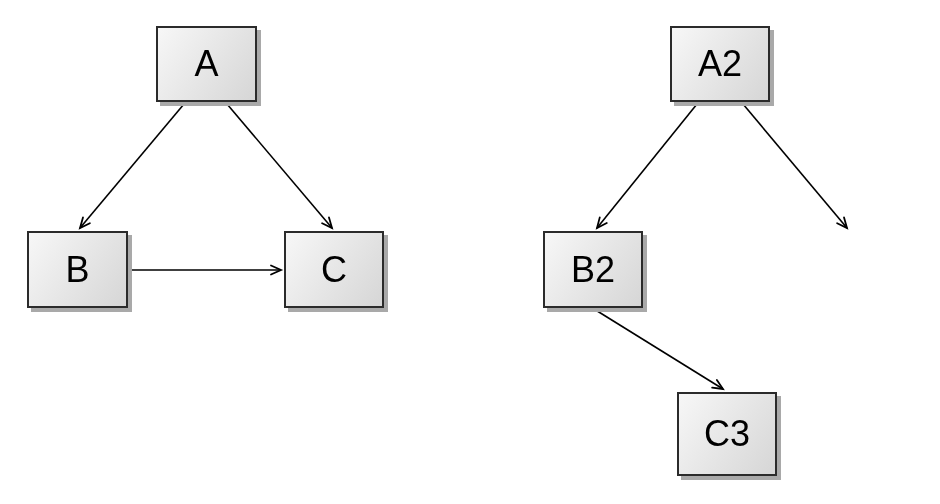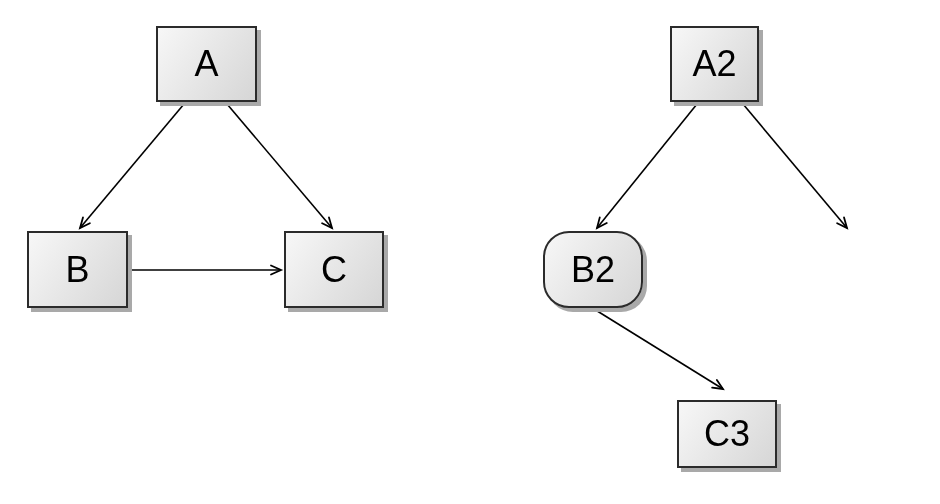--- a/index.html
+++ b/index.html
@@ -69,23 +69,23 @@
   <div id="nodes">
       <div class="node" style="left: 156px; top: 26px; width: 101px; height: 76px; border-color: rgb(43, 43, 43); background: linear-gradient(125deg, rgb(247, 247, 247), rgb(214, 214, 214)); box-shadow: rgb(169, 169, 169) 4px 4px 0px 0px; color: rgb(0, 0, 0);">
         <span class="node-label">A</span>
       </div>
       <div class="node" style="left: 27px; top: 231px; width: 101px; height: 77px; border-color: rgb(43, 43, 43); background: linear-gradient(125deg, rgb(247, 247, 247), rgb(214, 214, 214)); box-shadow: rgb(169, 169, 169) 4px 4px 0px 0px; color: rgb(0, 0, 0);">
         <span class="node-label">B</span>
       </div>
       <div class="node" style="left: 284px; top: 231px; width: 100px; height: 77px; border-color: rgb(43, 43, 43); background: linear-gradient(125deg, rgb(247, 247, 247), rgb(214, 214, 214)); box-shadow: rgb(169, 169, 169) 4px 4px 0px 0px; color: rgb(0, 0, 0);">
         <span class="node-label">C</span>
       </div>
-      <div class="node" style="left: 670px; top: 26px; width: 89px; height: 76px; border-color: rgb(43, 43, 43); background: linear-gradient(125deg, rgb(247, 247, 247), rgb(214, 214, 214)); box-shadow: rgb(169, 169, 169) 4px 4px 0px 0px; color: rgb(0, 0, 0);">
+      <div class="node" style="left: 670px; top: 26px; width: 100px; height: 76px; border-color: rgb(43, 43, 43); background: linear-gradient(125deg, rgb(247, 247, 247), rgb(214, 214, 214)); box-shadow: rgb(169, 169, 169) 4px 4px 0px 0px; color: rgb(0, 0, 0);">
         <span class="node-label">A2</span>
       </div>
-      <div class="node" style="left: 543px; top: 231px; width: 100px; height: 77px; border-color: rgb(43, 43, 43); background: linear-gradient(125deg, rgb(247, 247, 247), rgb(214, 214, 214)); box-shadow: rgb(169, 169, 169) 4px 4px 0px 0px; color: rgb(0, 0, 0); border-radius: 26px;">
+      <div class="node" style="left: 543px; top: 231px; width: 100px; height: 77px; border-color: rgb(43, 43, 43); background: linear-gradient(125deg, rgb(247, 247, 247), rgb(214, 214, 214)); box-shadow: rgb(169, 169, 169) 4px 4px 0px 0px; color: rgb(0, 0, 0);">
         <span class="node-label">B2</span>
       </div>
-      <div class="node" style="left: 677px; top: 400px; width: 100px; height: 68px; border-color: rgb(43, 43, 43); background: linear-gradient(125deg, rgb(247, 247, 247), rgb(214, 214, 214)); box-shadow: rgb(169, 169, 169) 4px 4px 0px 0px; color: rgb(0, 0, 0);">
+      <div class="node" style="left: 677px; top: 392px; width: 100px; height: 84px; border-color: rgb(43, 43, 43); background: linear-gradient(125deg, rgb(247, 247, 247), rgb(214, 214, 214)); box-shadow: rgb(169, 169, 169) 4px 4px 0px 0px; color: rgb(0, 0, 0);">
         <span class="node-label">C3</span>
       </div>
     </div>
 </div>
 
 </body></html>

